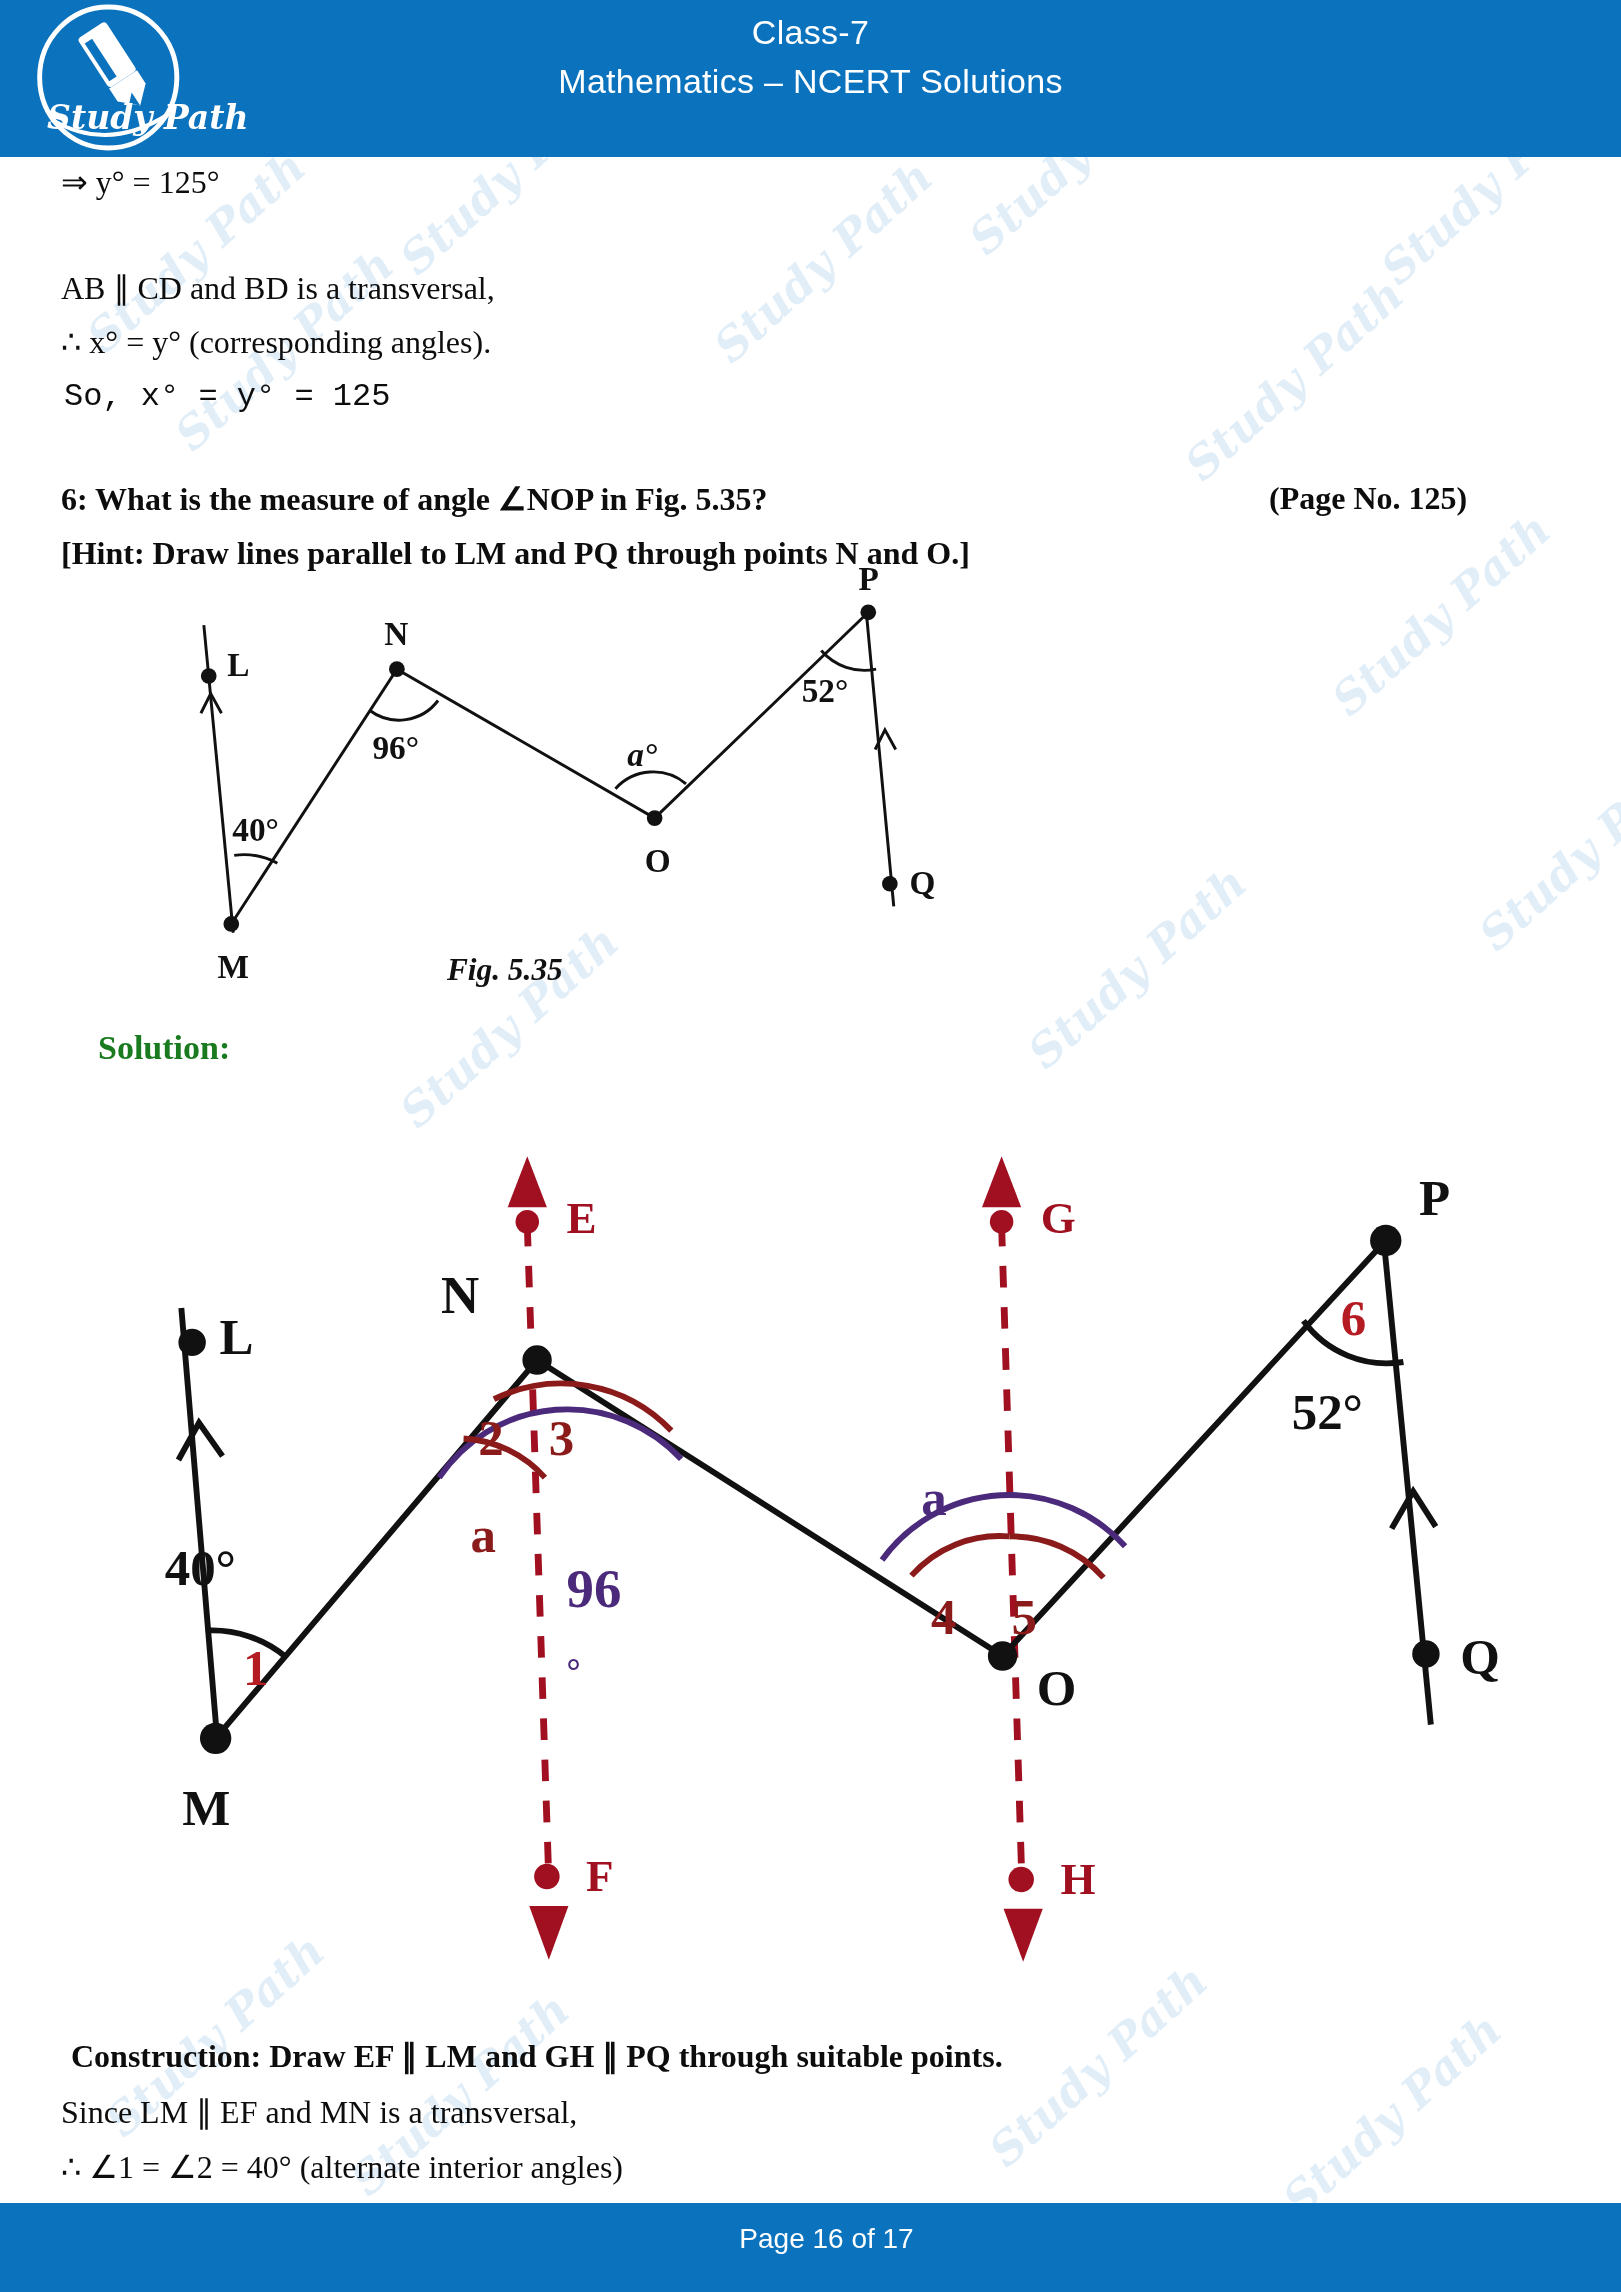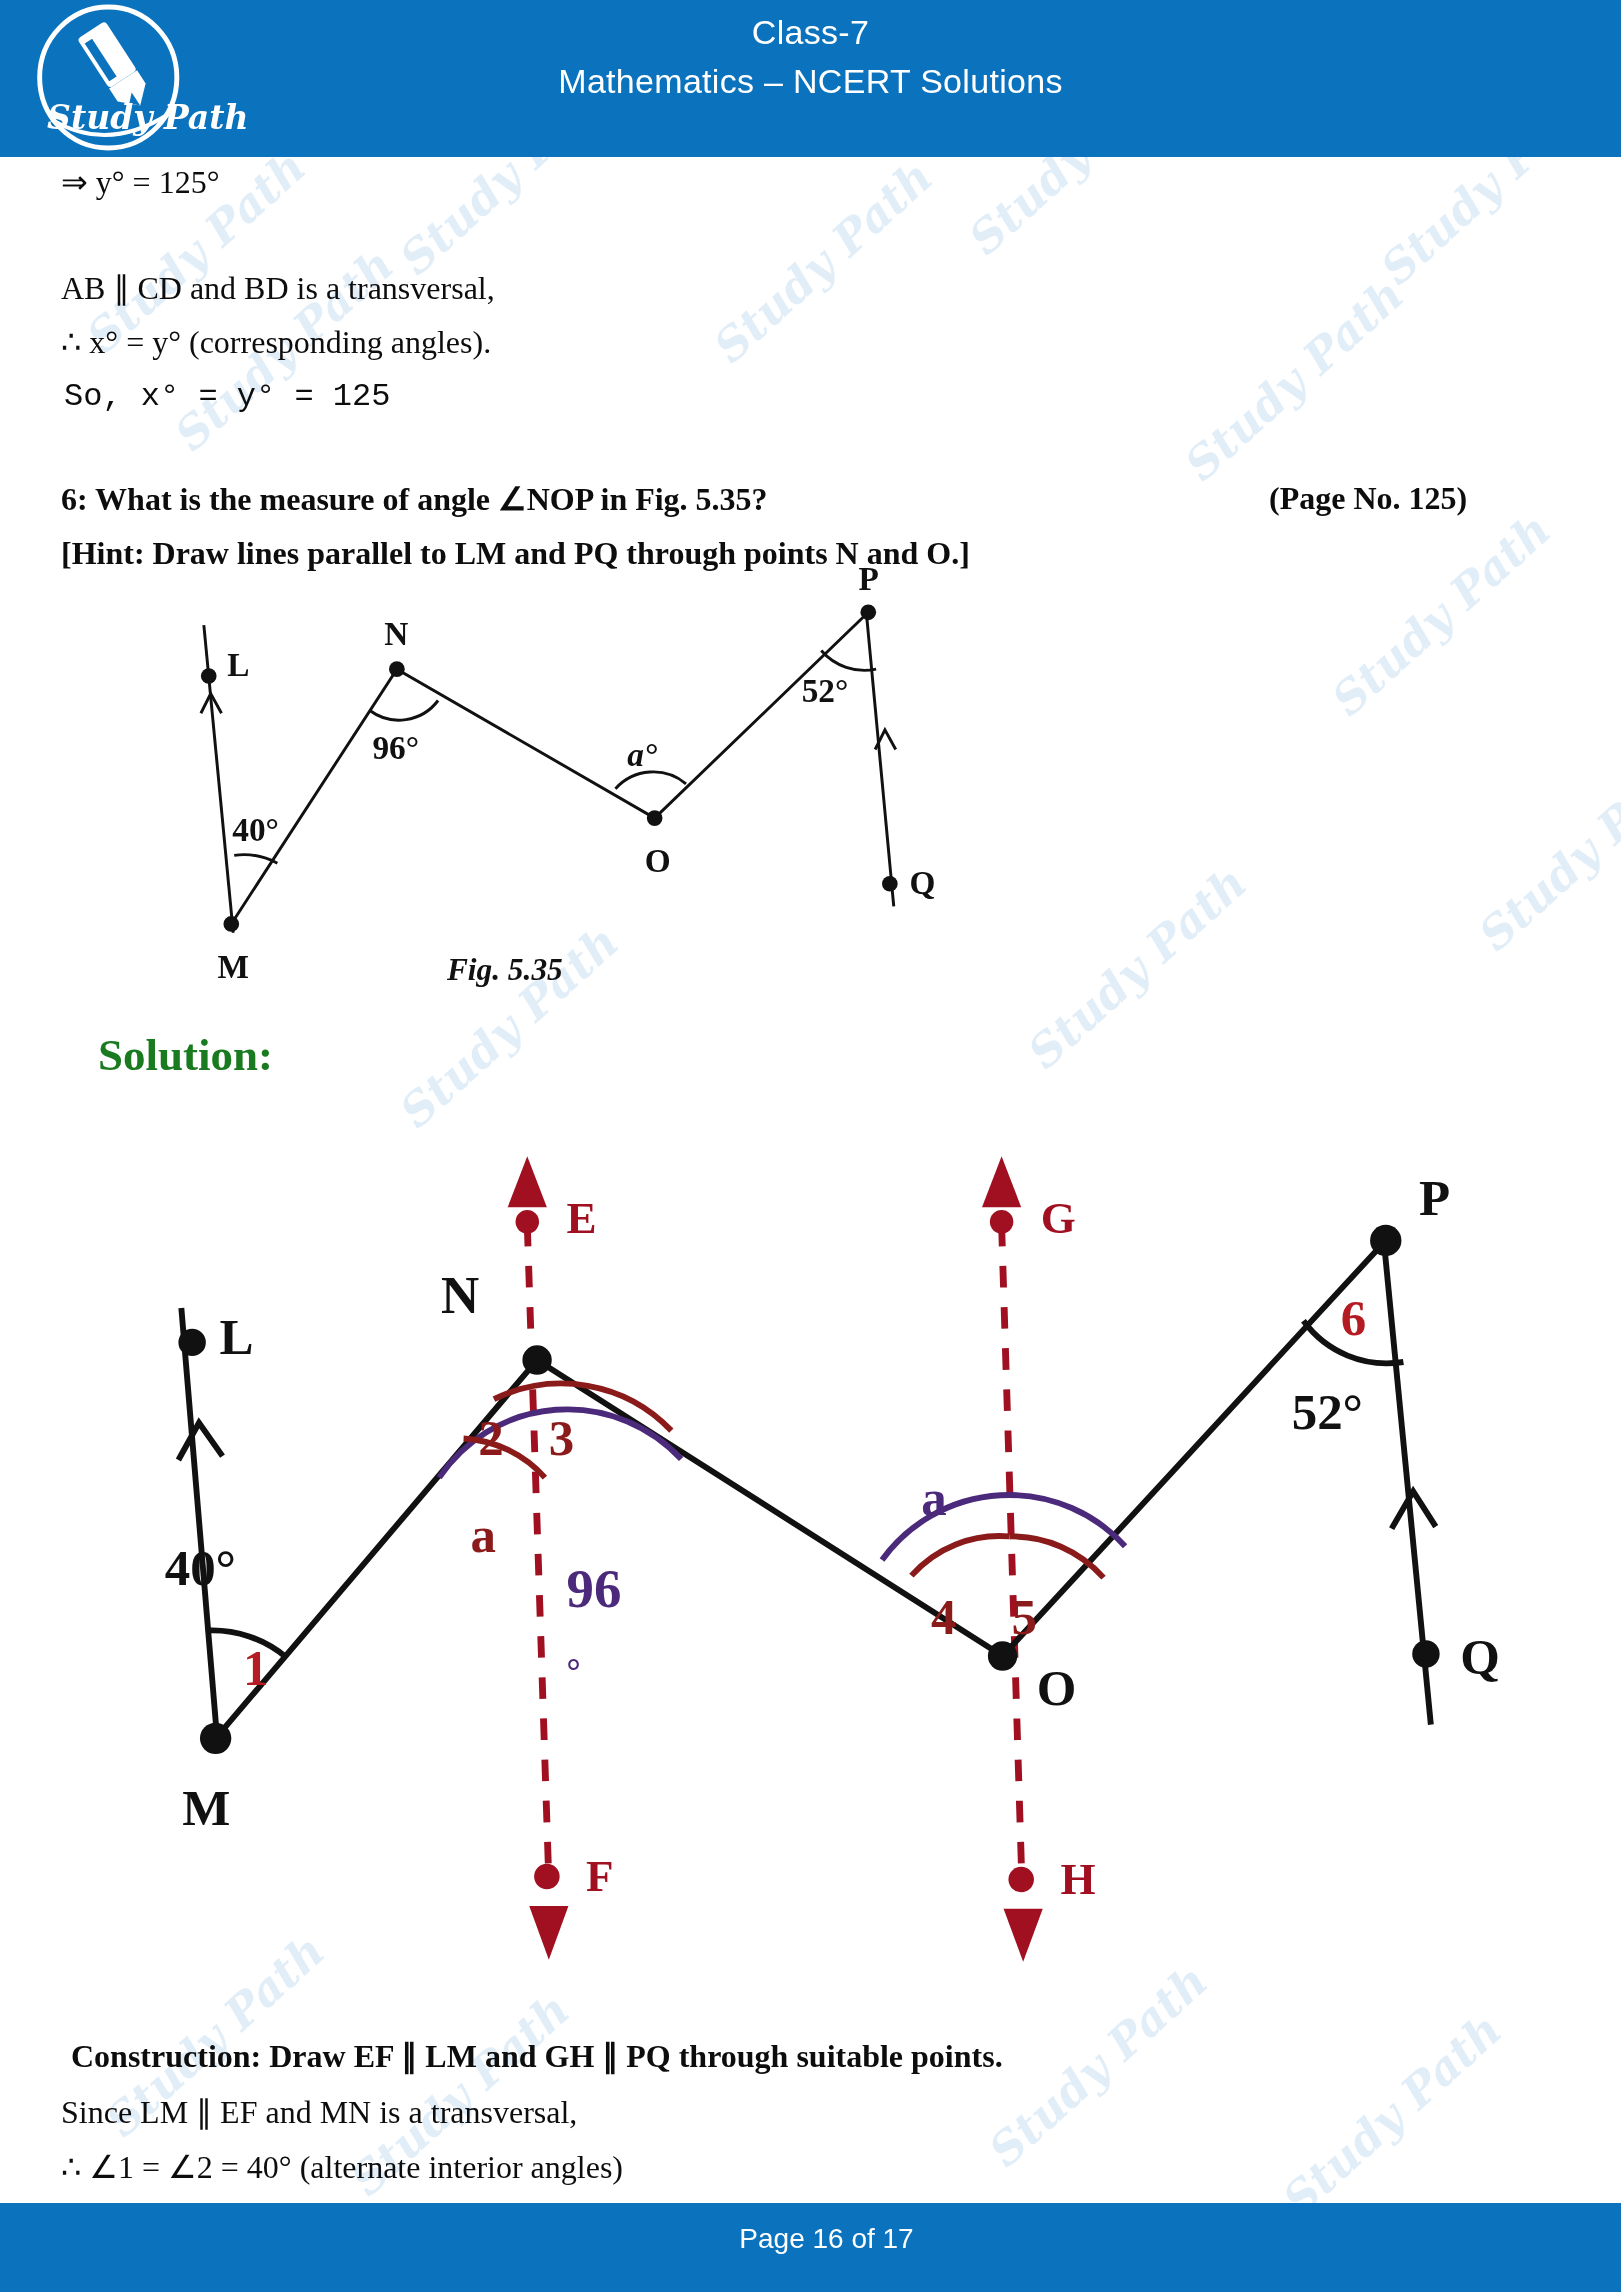--- a/index.html
+++ b/index.html
@@ -115,21 +115,21 @@
 
 <div class="txt" style="left:61px; top:163px;">⇒ y° = 125°</div>
 <div class="txt" style="left:61px; top:269px;">AB ∥ CD and BD is a transversal,</div>
 <div class="txt" style="left:61px; top:323px;">∴ x° = y° (corresponding angles).</div>
 <div class="txt" style="left:64px; top:378px;font-family:Liberation Mono, monospace;">So, x° = y° = 125</div>
 
 <div class="txt bold" style="left:61px; top:480px;">6: What is the measure of angle ∠NOP in Fig. 5.35?</div>
 <div class="txt bold" style="left:1269px; top:480px;">(Page No. 125)</div>
 <div class="txt bold" style="left:61px; top:535px;">[Hint: Draw lines parallel to LM and PQ through points N and O.]</div>
 
-<div class="txt green" style="left:98px; top:1029px; font-size:45px;">Solution:</div>
+<div class="txt green" style="left:98px; top:1029px; font-size:34px;">Solution:</div>
 
 <div class="txt bold" style="left:71px; top:2037px;">Construction: Draw EF ∥ LM and GH ∥ PQ through suitable points.</div>
 <div class="txt" style="left:61px; top:2093px;">Since LM ∥ EF and MN is a transversal,</div>
 <div class="txt" style="left:61px; top:2148px;">∴ ∠1 = ∠2 = 40° (alternate interior angles)</div>
 
 <div class="figwrap" style="left:0px; top:568px; width:1078px; height:510px;">
   <svg width="1078" height="510" viewBox="0 0 1100 520">
     <defs>
       <marker id="f1arrow" markerWidth="16" markerHeight="16" refX="8" refY="8" orient="auto">
         <path d="M 2 14 L 8 2 L 14 14" fill="none" stroke="#111" stroke-width="2"></path>

